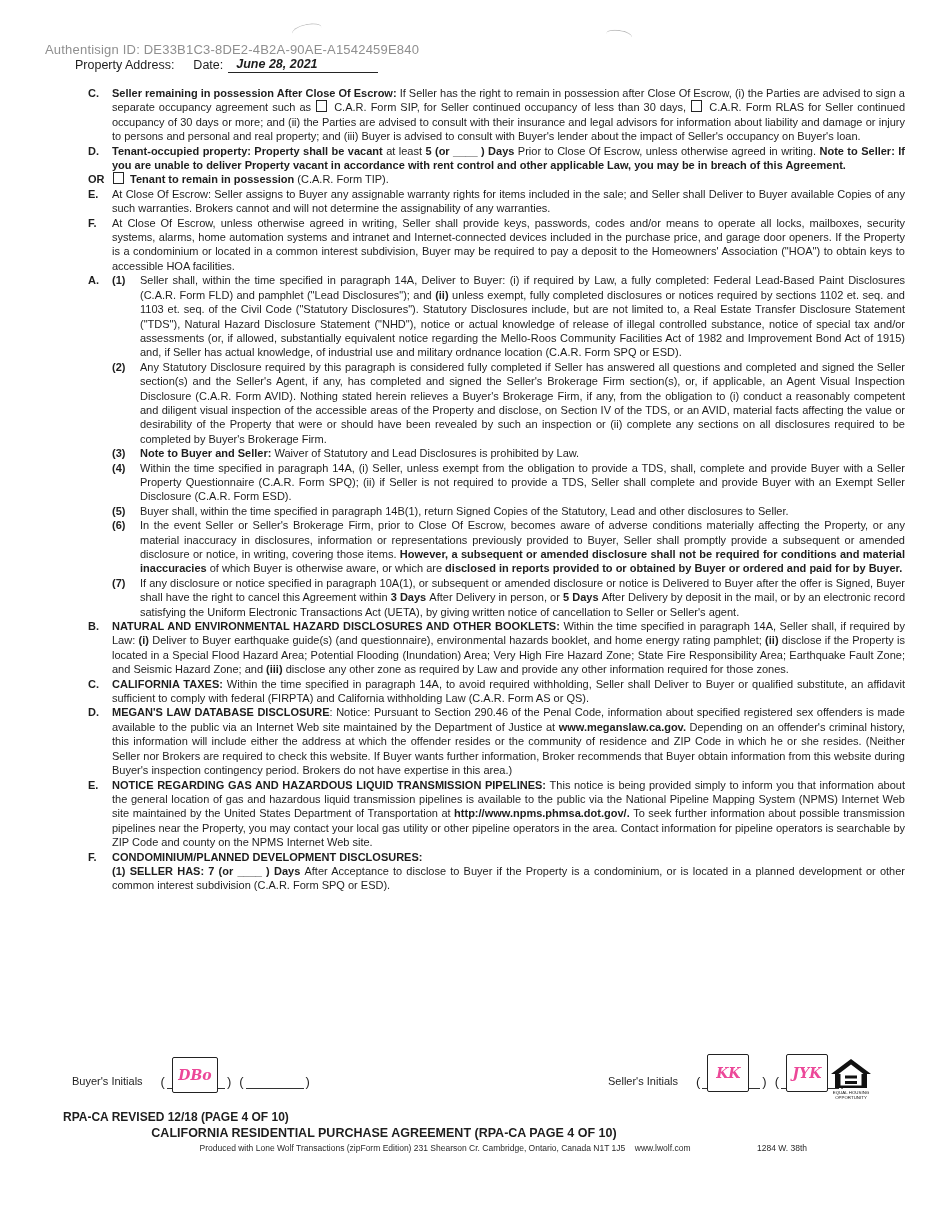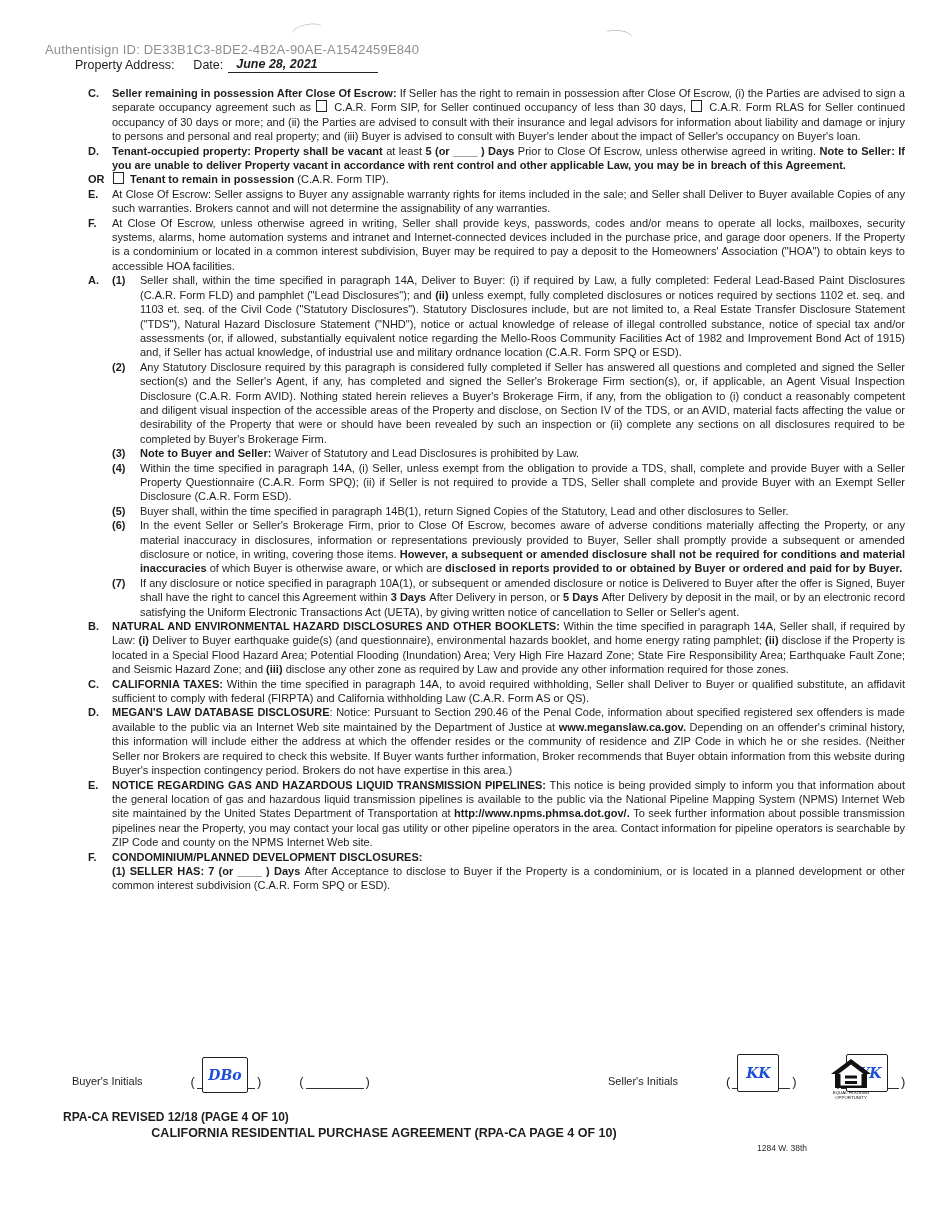--- a/index.html
+++ b/index.html
@@ -22,30 +22,30 @@
   .para{position:relative;}
   .mk{position:absolute;top:0;font-weight:700;}
   .p-l0{padding-left:25px;} .p-l0 .m1{left:0;}
   .p-l1{padding-left:49px;} .p-l1 .m1{left:25px;}
   .p-l2{padding-left:77px;} .p-l2 .m1{left:49px;}
   .p-a1{padding-left:77px;} .p-a1 .m1{left:25px;} .p-a1 .m2{left:49px;}
   .p-sub{padding-left:49px;}
   .b{font-weight:700;}
   .cb{display:inline-block;width:9px;height:10px;border:1.2px solid #242424;vertical-align:-1px;margin:0 3px 0 1px;background:#fff;}
 
-  .grp{position:absolute;display:flex;align-items:flex-end;font-size:11px;gap:30px;}
+  .grp{position:absolute;display:flex;align-items:flex-end;font-size:11px;}
   .buyer-grp{left:72px;top:1072px;}
   .seller-grp{left:608px;top:1072px;}
   .ilabel{margin-right:10px;padding-bottom:2px;}
   .init-slot{display:inline-flex;align-items:flex-end;margin-left:8px;}
   .paren{font-size:13px;}
   .slot-line{display:inline-block;width:58px;height:16px;border-bottom:1.2px solid #333;position:relative;margin:0 2px;}
   .sigbox{position:absolute;left:5px;bottom:-5px;width:44px;height:34px;border:1.6px solid #222;border-radius:2px;
           background:#fff;display:flex;align-items:center;justify-content:center;
-          font-family:"DejaVu Serif",serif;font-style:italic;font-weight:bold;font-size:14px;color:#1d4ed8;}
+          font-family:"DejaVu Serif",serif;font-style:italic;font-weight:bold;font-size:14px;color:#ec4899;}
   .seller-grp .sigbox{width:40px;height:36px;bottom:-4px;}
 
   .eho{position:absolute;left:829px;top:1058px;width:44px;}
   .rev-line{position:absolute;left:63px;top:1110px;font-weight:bold;font-size:12px;}
   .title-line{position:absolute;left:0;top:1126px;width:768px;text-align:center;font-weight:bold;font-size:12.5px;}
   .produced{position:absolute;left:110px;top:1143px;width:670px;text-align:center;font-size:8.5px;white-space:pre;color:#2a2a2a;}
   .doc-ref{position:absolute;left:757px;top:1143px;font-size:8.5px;color:#2a2a2a;}
 </style>
 </head>
 <body>
@@ -123,15 +123,16 @@
       <path d="M22 6.5 L34.5 16 H32.5 V27.5 H11.5 V16 H9.5 Z" fill="#fff"></path>
       <rect x="16" y="17.5" width="12" height="3" fill="#111"></rect>
       <rect x="16" y="23" width="12" height="3" fill="#111"></rect>
       <text x="22" y="35.5" font-size="4.4" text-anchor="middle" fill="#111" font-family="Liberation Sans, sans-serif">EQUAL HOUSING</text>
       <text x="22" y="40.5" font-size="4.4" text-anchor="middle" fill="#111" font-family="Liberation Sans, sans-serif">OPPORTUNITY</text>
     </svg>
   </div>
 
   <div class="rev-line">RPA-CA REVISED 12/18 (PAGE 4 OF 10)</div>
   <div class="title-line">CALIFORNIA RESIDENTIAL PURCHASE AGREEMENT  (RPA-CA PAGE 4 OF 10)</div>
+  <div class="produced">Produced with Lone Wolf Transactions (zipForm Edition) 231 Shearson Cr. Cambridge, Ontario, Canada N1T 1J5    www.lwolf.com</div>
   <div class="doc-ref">1284 W. 38th</div>
 
 </div>
 
 </body></html>

